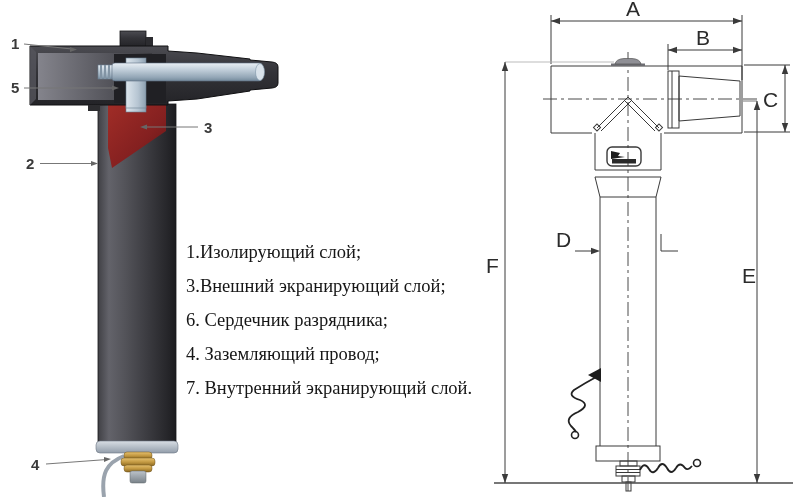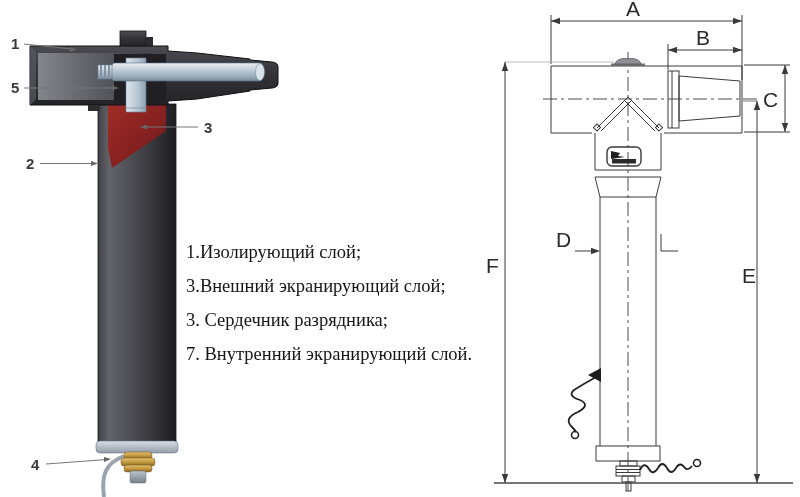--- a/index.html
+++ b/index.html
@@ -128,21 +128,22 @@
     <text class="calloutnum" x="11" y="49">1</text>
     <text class="calloutnum" x="11" y="93">5</text>
     <text class="calloutnum" x="26" y="169">2</text>
     <text class="calloutnum" x="204" y="133">3</text>
     <text class="calloutnum" x="31" y="470">4</text>
   </svg>
 
   <div class="legend">
     <div>1.Изолирующий слой;</div>
     <div>3.Внешний экранирующий слой;</div>
-    <div>3. Сердечник разрядника;</div>
+    <div>6. Сердечник разрядника;</div>
+    <div>4. Заземляющий провод;</div>
     <div>7. Внутренний экранирующий слой.</div>
   </div>
 
   <svg width="320" height="497" viewBox="480 0 320 497" style="left:480px">
     <g stroke="#3a3a3a" stroke-width="1" fill="none">
 
       <g stroke="#4a4a4a" stroke-dasharray="14 4 3 4">
         <line x1="543" y1="99" x2="761" y2="99"></line>
         <line x1="628" y1="52" x2="628" y2="494"></line>
       </g>

